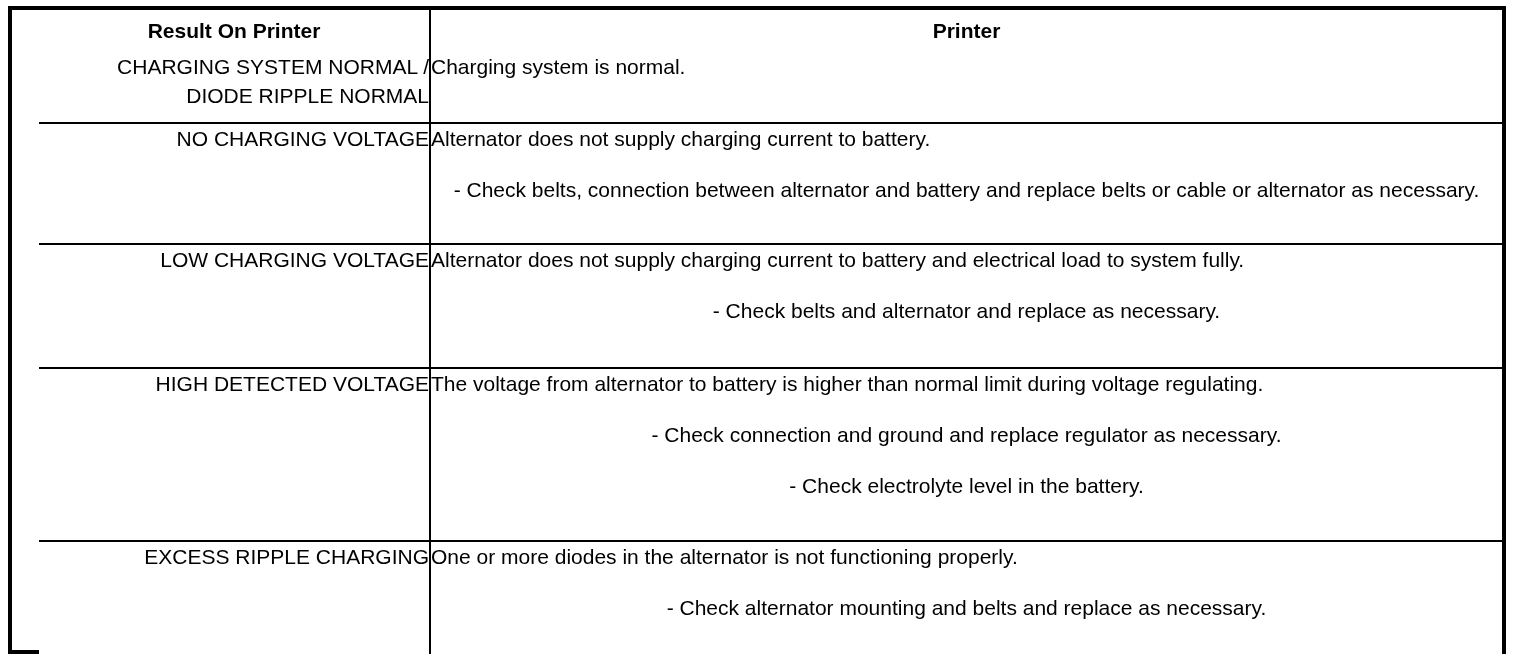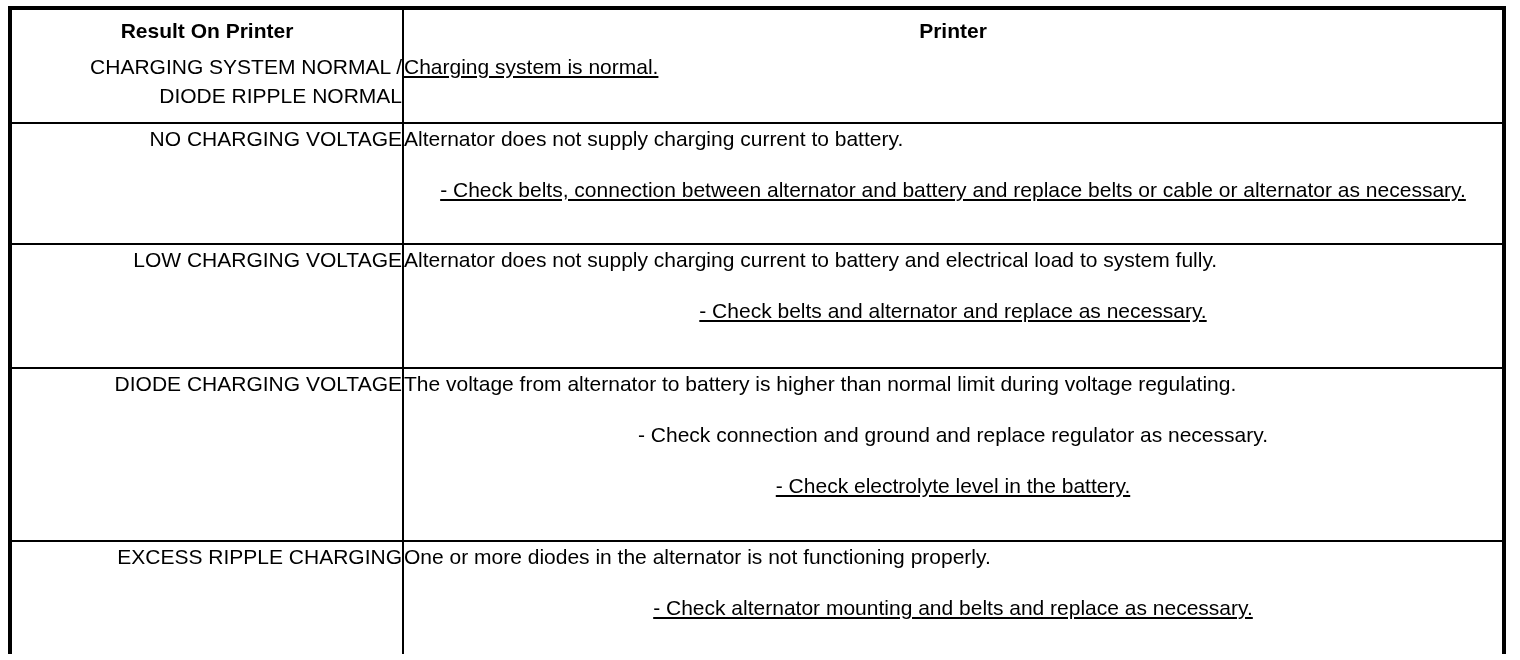--- a/index.html
+++ b/index.html
@@ -18,20 +18,21 @@
 
   #table-wrap {
     position: absolute;
     left: 8px;
     top: 6px;
     width: 1498px;
     height: 648px;
     box-sizing: border-box;
     border: 4px solid #000000;
     background: #ffffff;
+    padding-left: 27px;
   }
 
   table.diag {
     width: 100%;
     height: 100%;
     border-collapse: collapse;
     table-layout: fixed;
     background: #ffffff;
   }
 
@@ -80,21 +81,20 @@
     font-size: 21px;
     line-height: 29px;
     padding: 8px 10px 8px 8px;
   }
 
   .remedy-line {
     margin: 0 0 22px 0;
   }
   .remedy-line:last-child {
     margin-bottom: 0;
-    text-decoration: underline;
   }
 
   .remedy-line.bullet {
     padding-left: 16px;
     text-indent: -16px;
     text-align: center;
   }
 
   
   tr[data-name="header-row"] { height: 42px; }
@@ -135,21 +135,21 @@
           </td>
         </tr>
         <tr data-name="table-row" data-row="2">
           <td class="result-col" data-name="cell-result-on-printer">LOW CHARGING VOLTAGE</td>
           <td class="remedy-col" data-name="cell-remedy">
             <div class="remedy-line" data-name="remedy-description-line">Alternator does not supply charging current to battery and electrical load to system fully.</div>
             <div class="remedy-line bullet" data-name="remedy-bullet-line">- Check belts and alternator and replace as necessary.</div>
           </td>
         </tr>
         <tr data-name="table-row" data-row="3">
-          <td class="result-col" data-name="cell-result-on-printer">DIODE CHARGING VOLTAGE</td>
+          <td class="result-col" data-name="cell-result-on-printer">HIGH DETECTED VOLTAGE</td>
           <td class="remedy-col" data-name="cell-remedy">
             <div class="remedy-line" data-name="remedy-description-line">The voltage from alternator to battery is higher than normal limit during voltage regulating.</div>
             <div class="remedy-line bullet" data-name="remedy-bullet-line">- Check connection and ground and replace regulator as necessary.</div>
             <div class="remedy-line bullet" data-name="remedy-bullet-line">- Check electrolyte level in the battery.</div>
           </td>
         </tr>
         <tr data-name="table-row" data-row="4">
           <td class="result-col" data-name="cell-result-on-printer">EXCESS RIPPLE CHARGING</td>
           <td class="remedy-col" data-name="cell-remedy">
             <div class="remedy-line" data-name="remedy-description-line">One or more diodes in the alternator is not functioning properly.</div>

